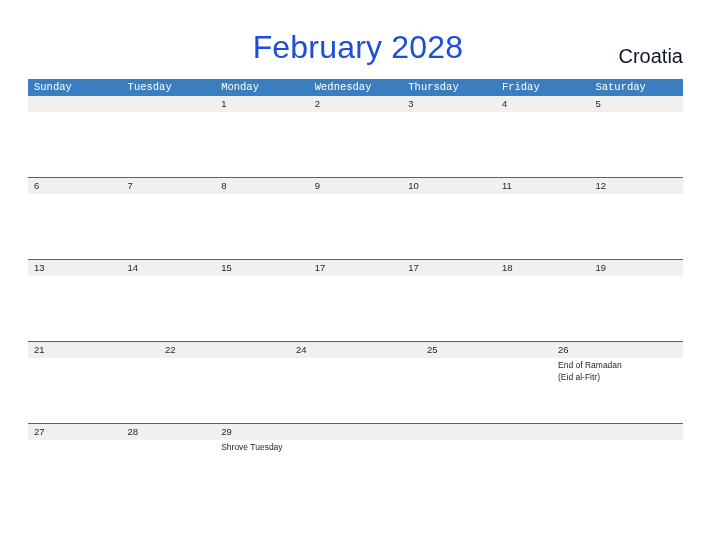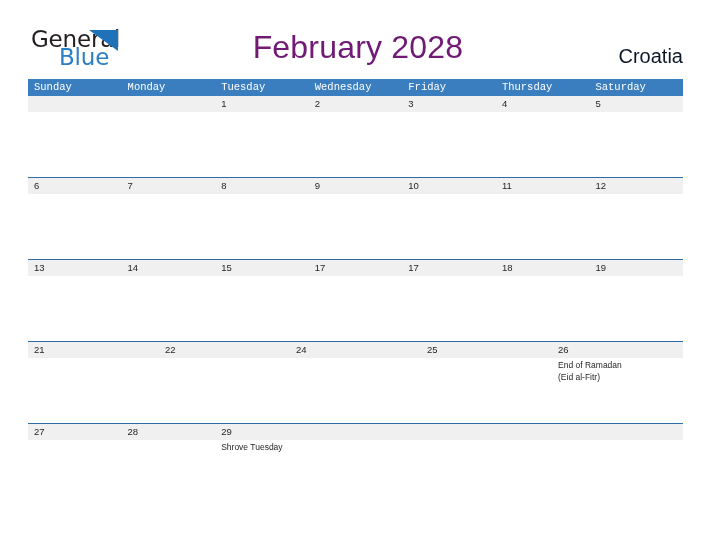--- a/index.html
+++ b/index.html
@@ -65,21 +65,21 @@
   }
   .title {
     position: absolute;
     left: 4px;
     right: 0;
     top: 29px;
     text-align: center;
     font-size: 32px;
     font-family: "Liberation Sans Narrow", "Liberation Sans", sans-serif;
     font-weight: 400;
-    color: #701a75;
+    color: #1d4ed8;
     letter-spacing: 0.2px;
   }
   .country {
     position: absolute;
     right: 29px;
     top: 45px;
     font-size: 20px;
     color: #0f172a;
   }
 
@@ -158,39 +158,34 @@
     border-bottom: none;
   }
 </style>
 </head>
 <body>
 
 <div class="page">
 
   <div class="header">
 
-    <div class="logo">
-      <span class="logo-general">General</span>
-      <span class="logo-tri"></span>
-      <span class="logo-blue">Blue</span>
-    </div>
 
     <div class="title">February 2028</div>
 
     <div class="country">Croatia</div>
   </div>
 
   <div class="calendar">
     <div class="weekday-row" id="weekday-row">
         <div class="weekday">Sunday</div>
+        <div class="weekday">Tuesday</div>
         <div class="weekday">Monday</div>
-        <div class="weekday">Tuesday</div>
         <div class="weekday">Wednesday</div>
+        <div class="weekday">Thursday</div>
         <div class="weekday">Friday</div>
-        <div class="weekday">Thursday</div>
         <div class="weekday">Saturday</div>
       </div>
     <div id="weeks-container">
         <div class="week">
           <div class="week-cells">
             <div class="daycell empty">
               <div class="daynum-band"></div>
               <span class="daynum"></span>
             </div>
             <div class="daycell empty">

